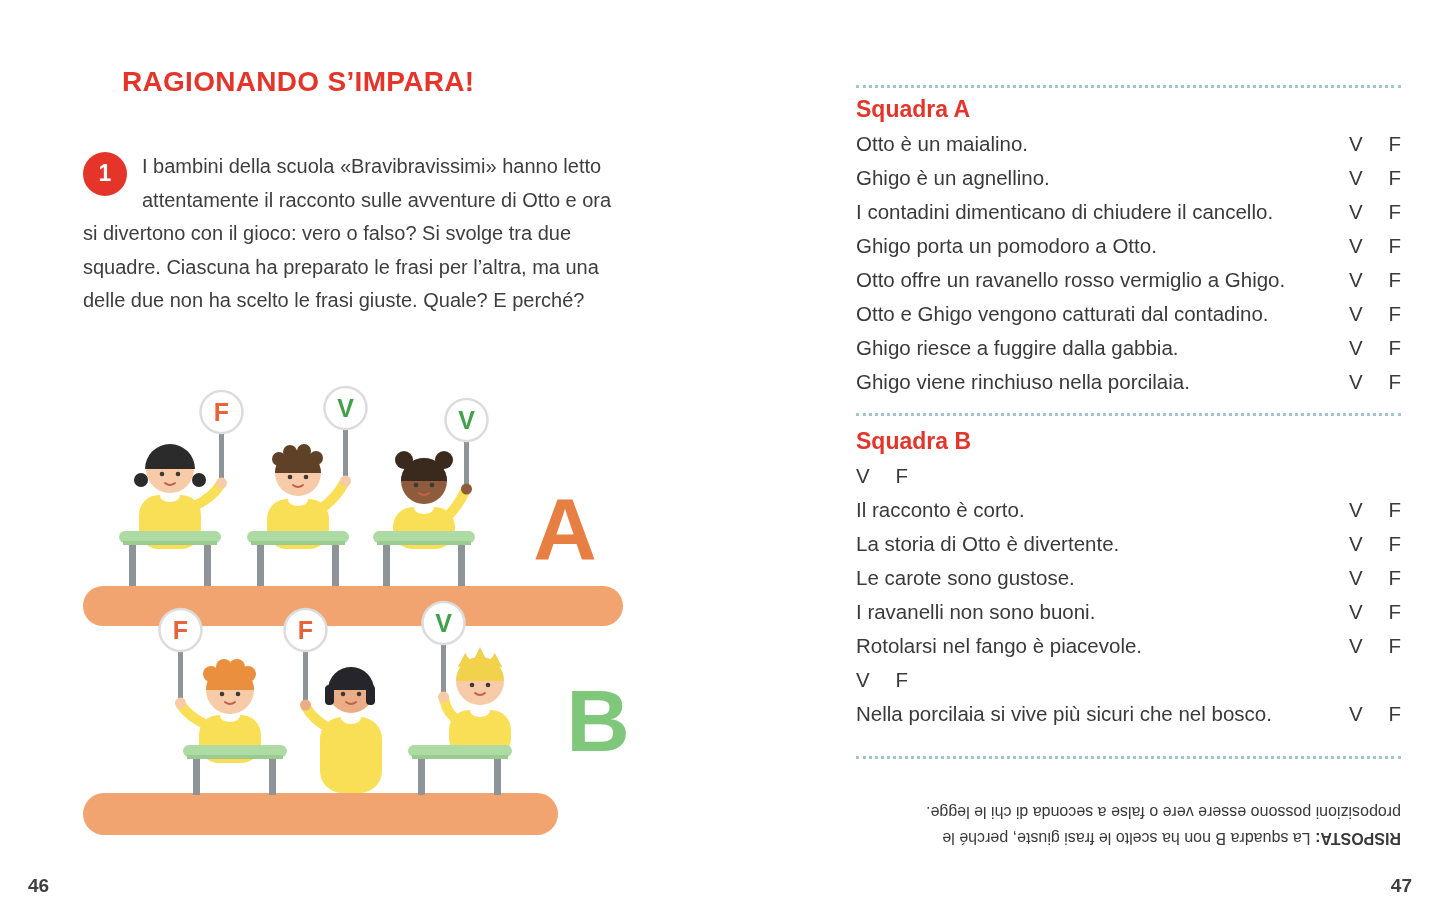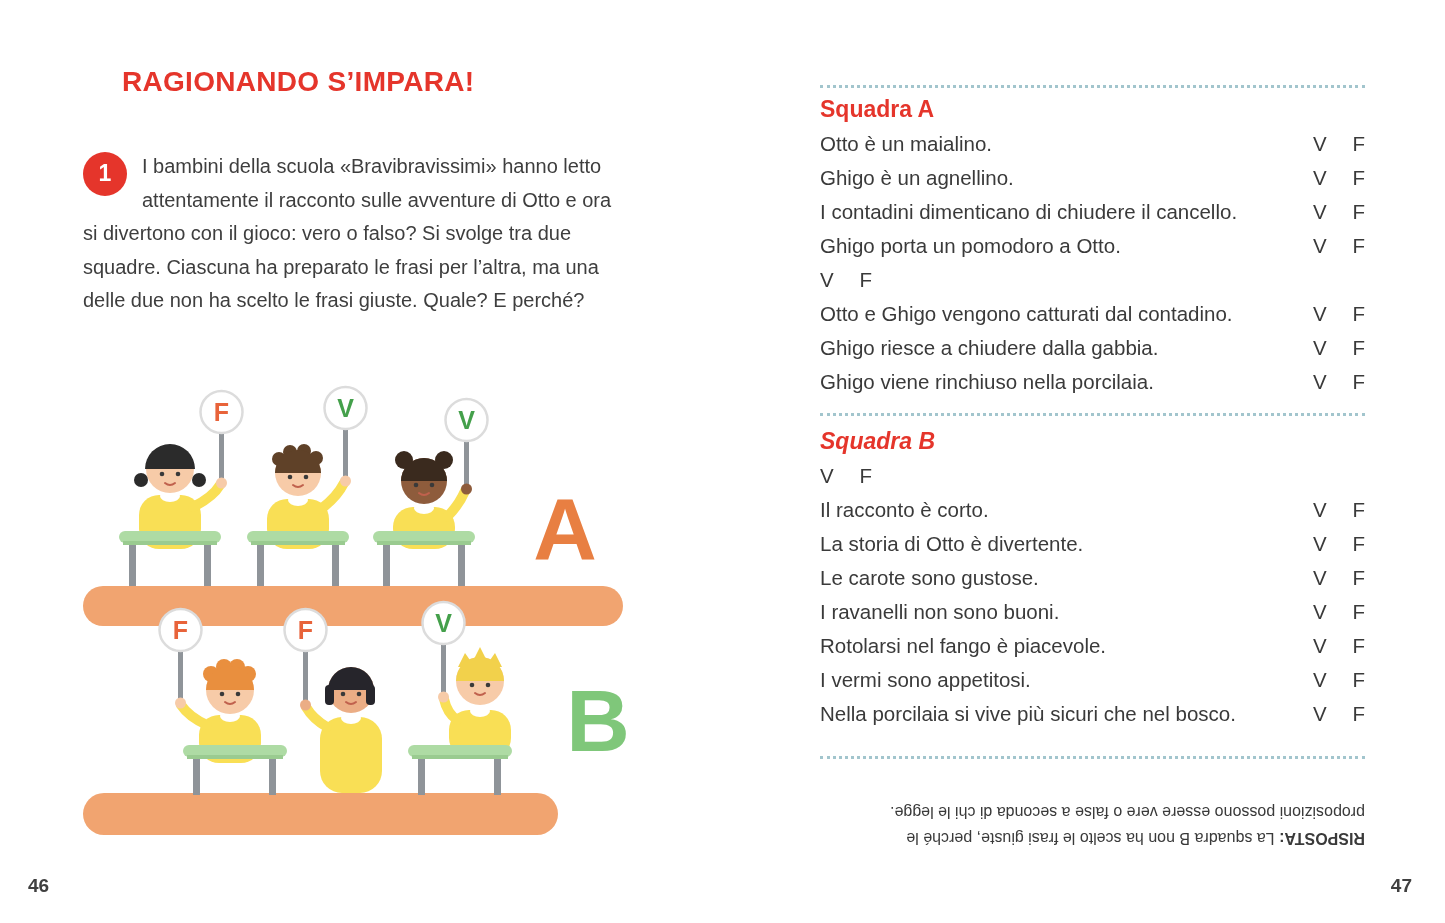--- a/index.html
+++ b/index.html
@@ -30,27 +30,27 @@
   .paddle { fill:#ffffff; stroke:#DCDCDC; stroke-width:2.5; }
   .stick { fill:#8F9499; }
   .deskTop { fill:#AEDBA4; }
   .deskEdge { fill:#9ACB90; }
   .leg { fill:#8F9499; }
   .arm { fill:none; stroke:#F9DF55; stroke-width:10; stroke-linecap:round; }
   .eye { fill:#3A3A3A; }
   .mouth { fill:none; stroke:#C0614D; stroke-width:2; stroke-linecap:round; }
 
   
-  .right-col { position:absolute; left:820px; top:75px; width:545px; }
+  .right-col { position:absolute; left:856px; top:75px; width:545px; }
   .dotted { border-top:3px dotted #A2C5CD; height:0; }
   .dot-1 { margin-top:10px; }
   .dot-2 { margin-top:14px; }
   .dot-3 { margin-top:25px; }
   .section-heading { color:#E5352B; font-size:23px; font-weight:800; margin:8px 0 4px; line-height:27px; }
-  .heading-b { margin-top:12px;font-style:italic; }
+  .heading-b { margin-top:12px; }
   .row { display:flex; justify-content:space-between; align-items:baseline; font-size:20.5px; line-height:34px;gap:16px; }
   .stmt { color:#3A3A3A; }
   .vf { display:flex; justify-content:space-between; width:52px; flex:none; }
   .answer {
     width:545px; margin-top:40px; transform:rotate(180deg);
     font-size:16px; line-height:26px; color:#3A3A3A;
   }
   .answer-label { font-weight:bold; }
 
   .page-number { position:absolute; bottom:26px; font-size:19px; font-weight:bold; color:#404040; }
@@ -233,34 +233,35 @@
         </span>
     </div>
     <div class="row">
       <span class="stmt">Ghigo porta un pomodoro a Otto.</span>
       <span class="vf">
           <span>V</span>
           <span>F</span>
         </span>
     </div>
     <div class="row">
+      <span class="stmt">Otto offre un ravanello rosso vermiglio a Ghigo.</span>
       <span class="vf">
           <span>V</span>
           <span>F</span>
         </span>
     </div>
     <div class="row">
       <span class="stmt">Otto e Ghigo vengono catturati dal contadino.</span>
       <span class="vf">
           <span>V</span>
           <span>F</span>
         </span>
     </div>
     <div class="row">
-      <span class="stmt">Ghigo riesce a chiudere dalla gabbia.</span>
+      <span class="stmt">Ghigo riesce a fuggire dalla gabbia.</span>
       <span class="vf">
           <span>V</span>
           <span>F</span>
         </span>
     </div>
     <div class="row">
       <span class="stmt">Ghigo viene rinchiuso nella porcilaia.</span>
       <span class="vf">
           <span>V</span>
           <span>F</span>
@@ -306,21 +307,20 @@
         </span>
     </div>
     <div class="row">
       <span class="stmt">Rotolarsi nel fango è piacevole.</span>
       <span class="vf">
           <span>V</span>
           <span>F</span>
         </span>
     </div>
     <div class="row">
-      <span class="stmt">I vermi sono appetitosi.</span>
       <span class="vf">
           <span>V</span>
           <span>F</span>
         </span>
     </div>
     <div class="row">
       <span class="stmt">Nella porcilaia si vive più sicuri che nel bosco.</span>
       <span class="vf">
           <span>V</span>
           <span>F</span>

